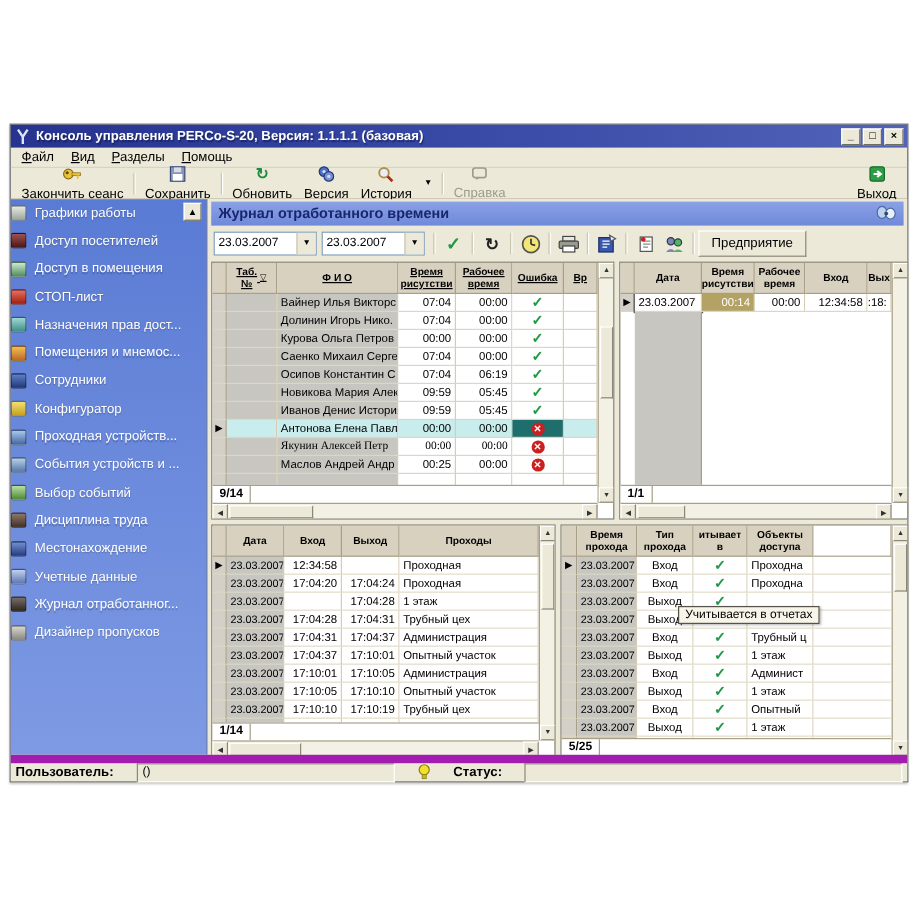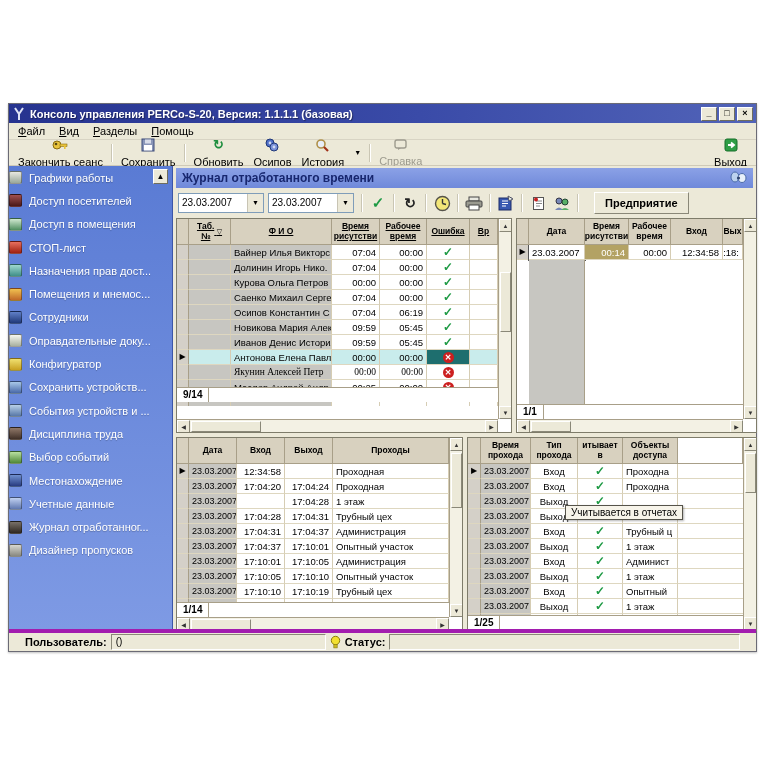--- a/index.html
+++ b/index.html
@@ -58,22 +58,22 @@
   .main-header { position:absolute; left:3px; top:2px; right:3px; height:20px;
                  background:linear-gradient(180deg,#8ba1e6,#6f89da); display:flex; align-items:center;
                  padding:0 6px; }
   .main-header .mh-text { font-size:12px; font-weight:bold; color:#17266e; flex:1; }
   .jtoolbar { position:absolute; left:3px; top:24px; right:3px; height:26px; display:flex; align-items:center;
               padding:0 2px; }
   .combo { display:flex; width:86px; height:20px; border:1px solid #7f9db9; background:#fff; margin-right:4px; }
   .combo .cv { flex:1; font-size:10px; padding:3px 3px 0 3px; }
   .combo .cb { width:16px; background:#ece9d8; border-left:1px solid #c8c4b4; font-size:7px; text-align:center; line-height:18px; color:#000; }
   .ibtn { width:24px; height:22px; display:flex; align-items:center; justify-content:center; }
-  .enterprise-btn { height:22px; padding:0 10px; font-size:11px; font-weight:bold; display:flex; align-items:center;
-                    border:1px solid; border-color:#fff #8a8878 #8a8878 #fff; background:#ece9d8; margin-left:12px; }
+  .enterprise-btn { height:22px; padding:0 10px; font-size:11px; font-weight:normal; display:flex; align-items:center;
+                    border:1px solid; border-color:#fff #8a8878 #8a8878 #fff; background:#ece9d8; margin-left:0; }
 
   
   .panel { position:absolute; background:#fff; border:1px solid #7e7c6a; overflow:hidden; }
   .g-head { display:grid; height:26px; }
   .hc { background:#d8d1bf; border-right:1px solid #a89f88; border-bottom:1px solid #a89f88;
         font-size:8.5px; font-weight:bold; display:flex; align-items:center; justify-content:center;
         text-align:center; white-space:pre-line; line-height:1.1; overflow:hidden; color:#000; }
   .g-body { position:relative; overflow:hidden; }
   .g-row { display:grid; height:15px; }
   .c { border-right:1px solid #d6cdb4; border-bottom:1px solid #ded7c0; font-size:9.5px; padding:0 3px;
@@ -104,21 +104,21 @@
           font-size:6px; display:flex; align-items:center; justify-content:center; color:#333; flex:0 0 auto; }
   .sthumb-v { width:11px; margin:1px; background:#ece9d8; border:1px solid; border-color:#fff #8a8878 #8a8878 #fff; }
   .sthumb-h { height:11px; margin:1px; background:#ece9d8; border:1px solid; border-color:#fff #8a8878 #8a8878 #fff; }
   .sfill { flex:1; }
 
   .tooltip { position:absolute; background:#f7f4ea; border:1px solid #55534a; font-size:10px;
              padding:1px 5px; white-space:nowrap; box-shadow:1px 1px 2px rgba(0,0,0,.3); z-index:5; }
 
   
   .statusbar { position:absolute; left:0; bottom:0; right:0; height:22px; display:flex; align-items:center;
-               gap:4px; padding:0 16px; border-top:4px solid #a21caf; background:#ece9d8; }
+               gap:19px; padding:0 4px; border-top:7px solid #a21caf; background:#ece9d8; }
   .sb-lab { font-size:11px; font-weight:bold; }
   .sb-field { height:16px; border:1px solid; border-color:#8a8878 #fff #fff #8a8878; background:#ece9d8;
               font-size:10px; padding:1px 4px; }
   .f-user { width:215px; } .f-status { flex:1; }
   .olive { background:#b3a264 !important; color:#fff; }
   .tr-gray { position:absolute; background:#c7c6c1; border-right:1px solid #a89f88; }
 </style>
 </head>
 <body>
 
@@ -170,21 +170,21 @@
       <span class="glyph" style="color:#1e8e3e;font-size:13px">↻</span>
       <span>Обновить</span>
     </span>
     <span class="tbtn">
       <svg width="14" height="14" viewBox="0 0 14 14">
             <circle cx="5" cy="5" r="4" fill="#5070c8" stroke="#203878"></circle>
             <circle cx="9" cy="9" r="4" fill="#7890d8" stroke="#203878"></circle>
             <circle cx="5" cy="5" r="1.4" fill="#d0daf2"></circle>
             <circle cx="9" cy="9" r="1.4" fill="#d0daf2"></circle>
           </svg>
-      <span>Осипов</span>
+      <span>Версия</span>
     </span>
     <span class="tbtn">
       <svg width="15" height="14" viewBox="0 0 15 14">
             <circle cx="6" cy="6" r="4" fill="#e8eef8" stroke="#b09048" stroke-width="1.6"></circle>
             <line x1="9" y1="9" x2="13" y2="13" stroke="#a03018" stroke-width="2.2"></line>
           </svg>
       <span>История</span>
     </span>
     <span class="tbtn">
       <span style="font-size:7px">▼</span>
@@ -239,48 +239,44 @@
         <div class="sb-item">
           <span class="sb-ico premises-icon"></span>
           <span class="sb-label">Помещения и мнемос...</span>
         </div>
 
         <div class="sb-item">
           <span class="sb-ico staff-icon"></span>
           <span class="sb-label">Сотрудники</span>
         </div>
 
-        <div class="sb-item">
-          <span class="sb-ico documents-icon"></span>
-          <span class="sb-label">Оправдательные доку...</span>
-        </div>
 
         <div class="sb-item">
           <span class="sb-ico configurator-icon"></span>
           <span class="sb-label">Конфигуратор</span>
         </div>
 
         <div class="sb-item">
           <span class="sb-ico devices-icon"></span>
-          <span class="sb-label">Сохранить устройств...</span>
+          <span class="sb-label">Проходная устройств...</span>
         </div>
 
         <div class="sb-item">
           <span class="sb-ico events-icon"></span>
           <span class="sb-label">События устройств и ...</span>
         </div>
 
         <div class="sb-item">
+          <span class="sb-ico event-select-icon"></span>
+          <span class="sb-label">Выбор событий</span>
+        </div>
+
+        <div class="sb-item">
           <span class="sb-ico discipline-icon"></span>
           <span class="sb-label">Дисциплина труда</span>
-        </div>
-
-        <div class="sb-item">
-          <span class="sb-ico event-select-icon"></span>
-          <span class="sb-label">Выбор событий</span>
         </div>
 
         <div class="sb-item">
           <span class="sb-ico location-icon"></span>
           <span class="sb-label">Местонахождение</span>
         </div>
 
 
         <div class="sb-item">
           <span class="sb-ico accounts-icon"></span>
@@ -514,21 +510,21 @@
             <span class="c gutter"></span>
             <span class="c gray"></span>
             <span class="c gray"></span>
             <span class="c num"></span>
             <span class="c num"></span>
             <span class="c ctr stat"></span>
             <span class="c"></span>
           </div>
 
       </div>
-      <div class="g-foot" style="bottom:30px; right:13px;">
+      <div class="g-foot" style="bottom:13px; right:13px;">
         <span class="counter">9/14</span>
       </div>
       <div class="vscroll" style="bottom:13px;">
         <span class="sbtn">▲</span>
         <span class="sfill">
               <span class="sthumb-v" style="display:block;height:60px;margin-top:40px;"></span>
             </span>
         <span class="sbtn">▼</span>
       </div>
       <div class="hscroll" style="right:13px;">
@@ -824,21 +820,21 @@
             <span class="c gray" style="font-size:9px"></span>
             <span class="c ctr"></span>
             <span class="c ctr stat"></span>
             <span class="c"></span>
             <span class="c" style="border-right:none"></span>
           </div>
 
         <div class="tooltip" style="left:97px; top:41px;">Учитывается в отчетах</div>
       </div>
       <div class="g-foot" style="bottom:0; right:13px;">
-        <span class="counter">1/25</span>
+        <span class="counter">5/25</span>
       </div>
       <div class="vscroll" style="bottom:0;">
         <span class="sbtn">▲</span>
         <span class="sfill">
               <span class="sthumb-v" style="display:block;height:40px;margin-top:2px;"></span>
             </span>
         <span class="sbtn">▼</span>
       </div>
     </div>
 

